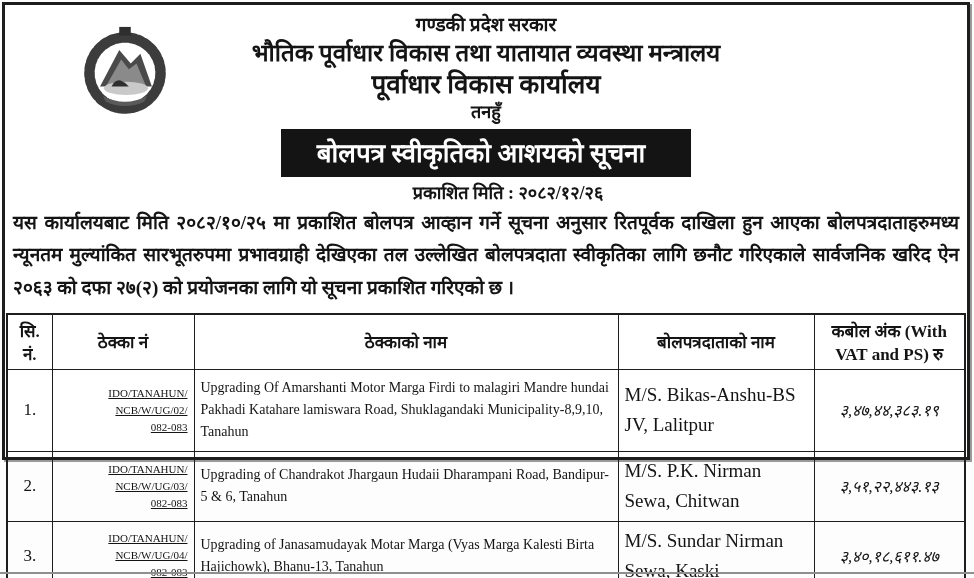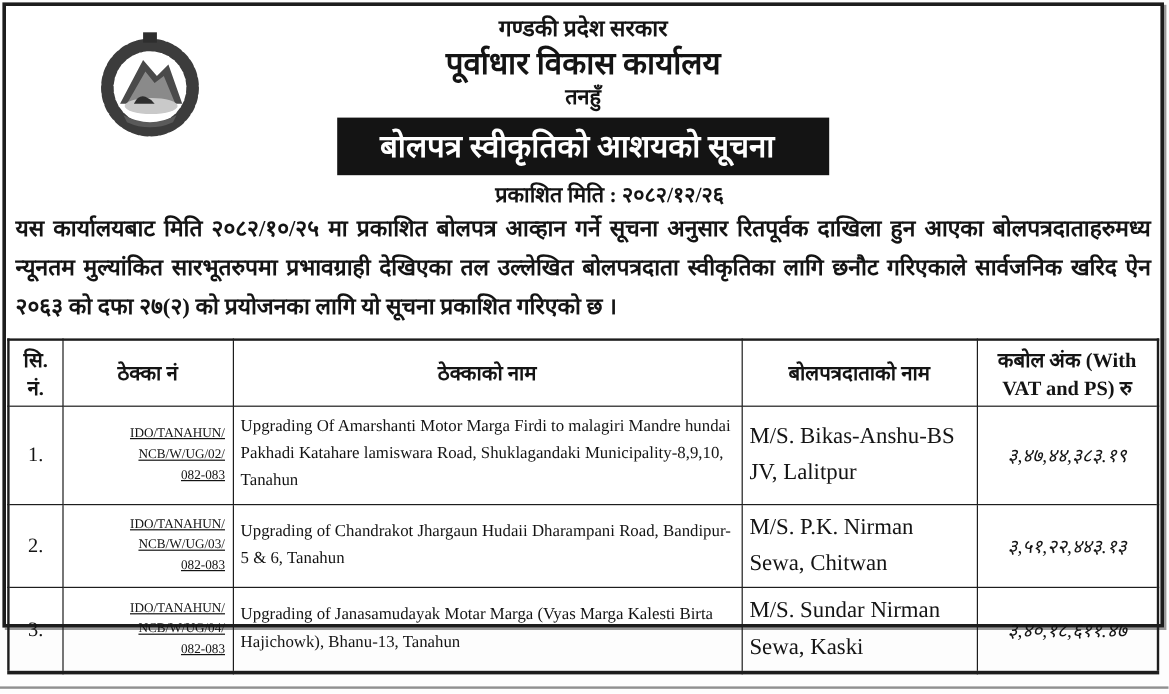--- a/index.html
+++ b/index.html
@@ -7,21 +7,21 @@
     width: 974px;
     font-family: "Liberation Serif", "DejaVu Serif", serif;
     background: #fdfdfd;
     color: #141414;
   }
   .viewport { width: 974px; height: 578px; position: relative; background: #fdfdfd; overflow: hidden; }
 
   .page {
     position: absolute;
     left: 2px; top: 2px;
-    width: 968px; height: 521px;
+    width: 968px; height: 458px;
     background: #ffffff;
     border: 3px solid #1d1d1d;
     box-shadow: 2px 2px 0 #9a9a9a;
   }
 
   .bottom-strip {
     position: absolute;
     left: 0; top: 572px;
     width: 974px; height: 2px;
     background: #8f8f8f;
@@ -116,20 +116,21 @@
         <polygon points="30,64 46,36 54,46 62,40 72,64" fill="#8a8a8a"></polygon>
 
         <ellipse cx="51" cy="66" rx="23" ry="7" fill="#c9c9c9"></ellipse>
 
         <path d="M36,64 q4,-8 10,-6 q5,2 8,6 z" fill="#2e2e2e"></path>
 
         <path d="M27,74 q23,12 46,0 l-3,6 q-20,9 -40,0 z" fill="#5a5a5a"></path>
       </svg>
 
       <div class="h-govt">गण्डकी प्रदेश सरकार</div>
+      <div class="h-ministry">भौतिक पूर्वाधार विकास तथा यातायात व्यवस्था मन्त्रालय</div>
       <div class="h-office">पूर्वाधार विकास कार्यालय</div>
       <div class="h-district">तनहुँ</div>
       <div>
         <div class="banner">बोलपत्र स्वीकृतिको आशयको सूचना</div>
       </div>
       <div class="h-published">प्रकाशित मिति : २०८२/१२/२६</div>
     </div>
 
     <p class="notice-paragraph">यस कार्यालयबाट मिति २०८२/१०/२५ मा प्रकाशित बोलपत्र आव्हान गर्ने सूचना अनुसार रितपूर्वक दाखिला हुन आएका बोलपत्रदाताहरुमध्य न्यूनतम मुल्यांकित सारभूतरुपमा प्रभावग्राही देखिएका तल उल्लेखित बोलपत्रदाता स्वीकृतिका लागि छनौट गरिएकाले सार्वजनिक खरिद ऐन २०६३ को दफा २७(२) को प्रयोजनका लागि यो सूचना प्रकाशित गरिएको छ ।</p>
 

